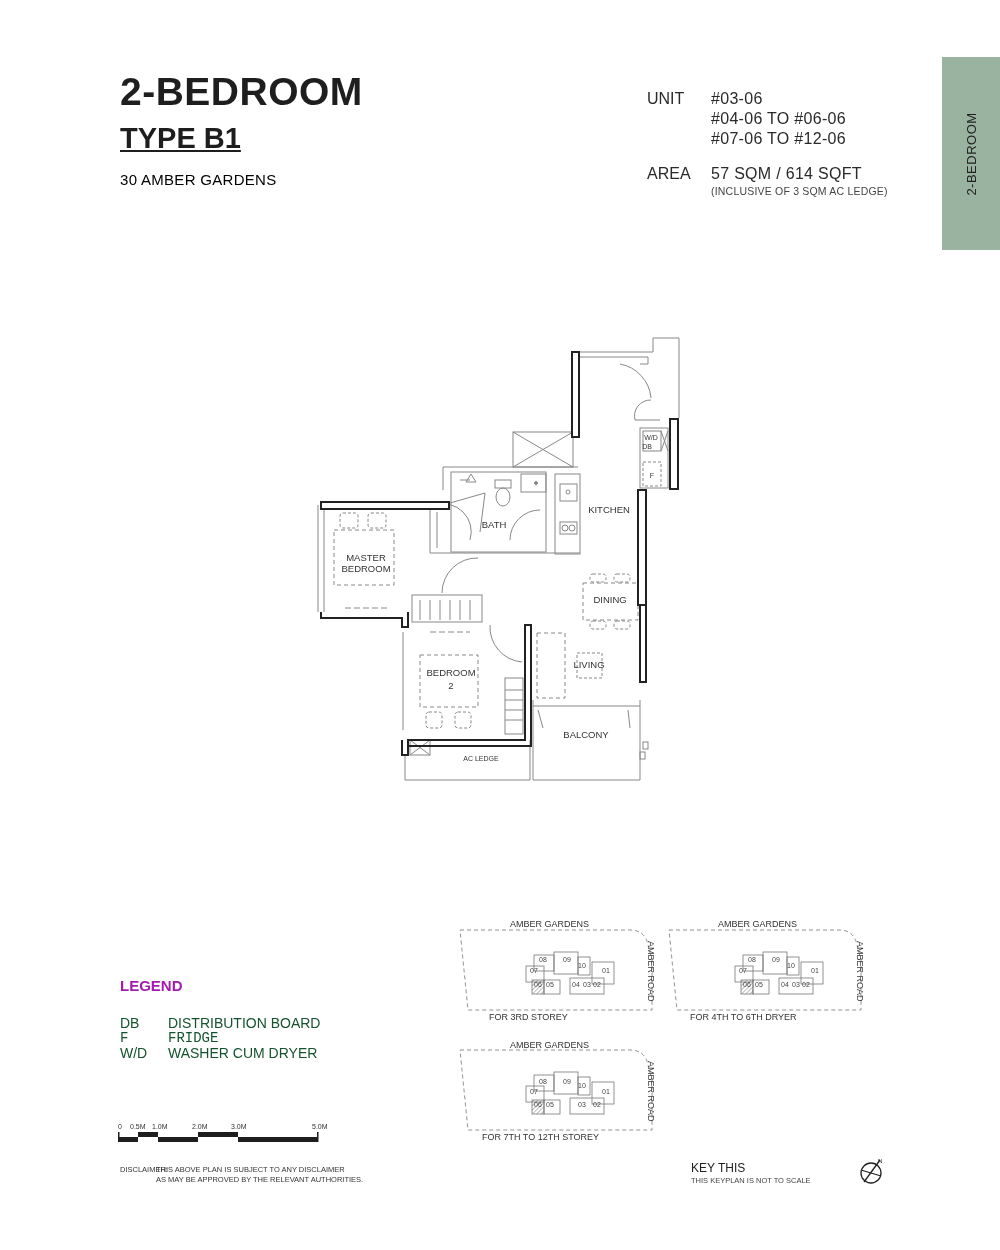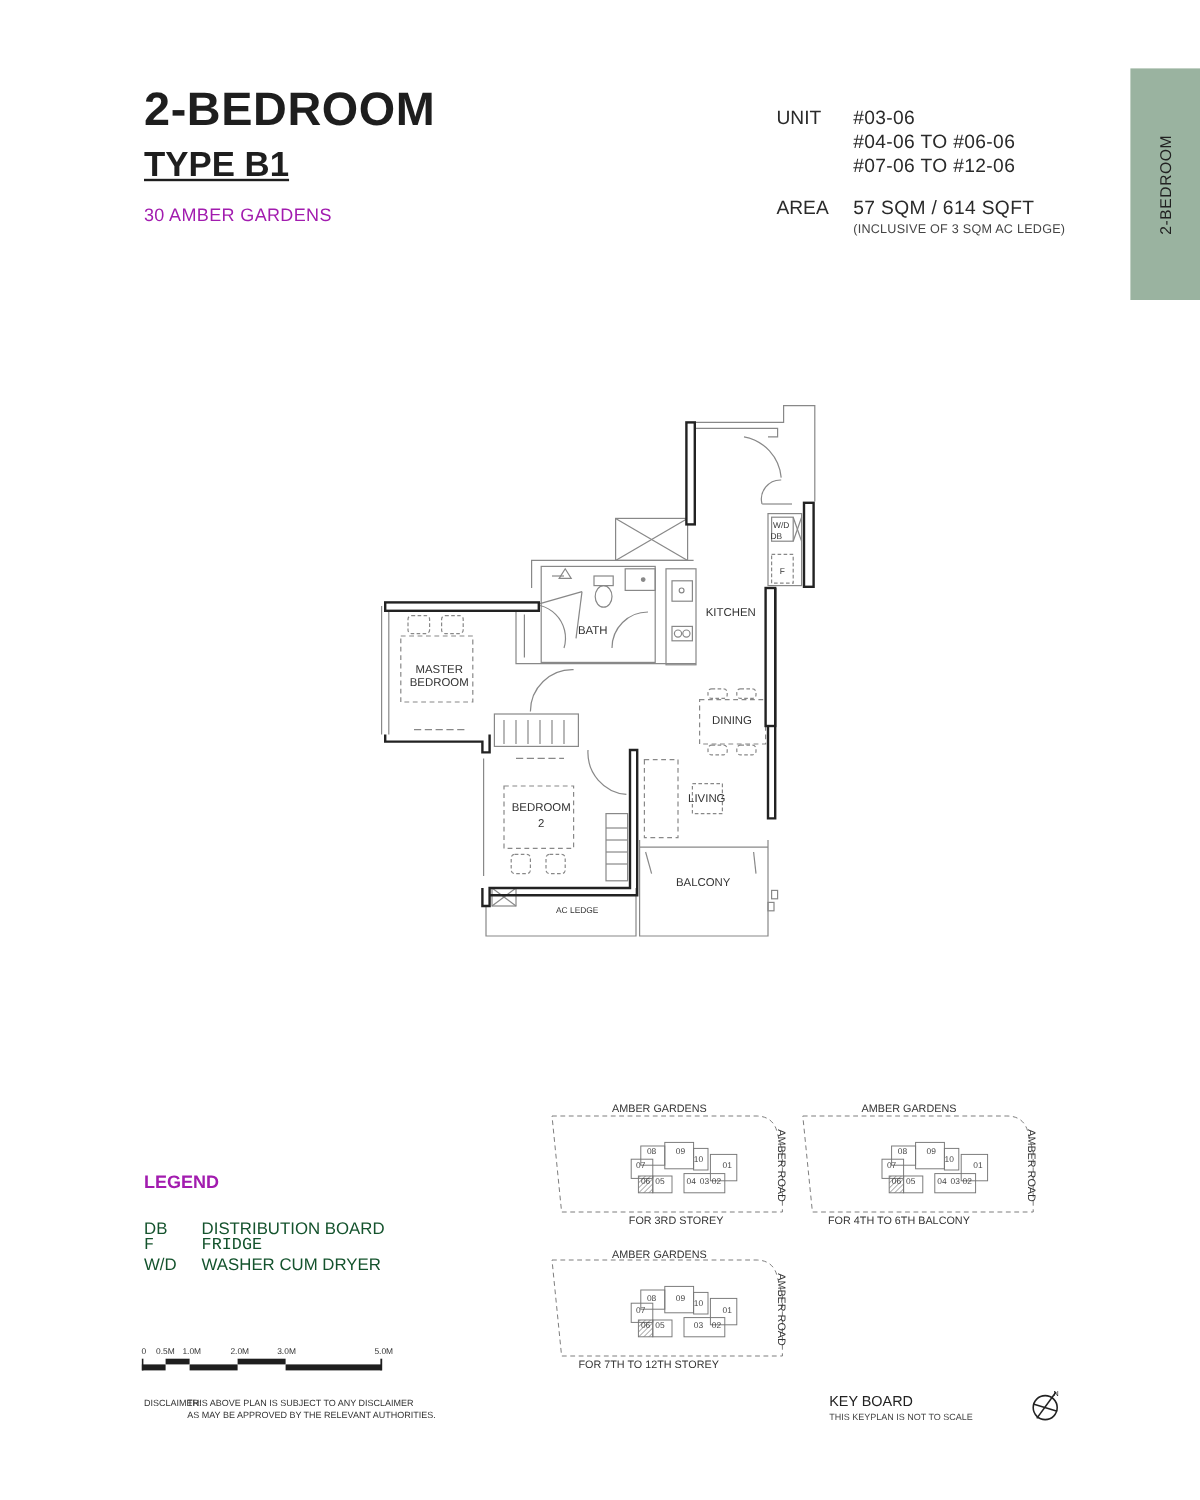--- a/index.html
+++ b/index.html
@@ -1,21 +1,21 @@
 <!DOCTYPE html>
 <html><head>
 <meta charset="utf-8">
 <style>
   html, body { margin:0; padding:0; background:#ffffff; }
   body { width:1000px; height:1250px; position:relative; overflow:hidden;
          font-family:"Liberation Sans", "DejaVu Sans", sans-serif; color:#222; }
   .abs { position:absolute; }
   .title { left:120px; top:70px; font-size:39px; font-weight:bold; letter-spacing:0.5px; color:#1e1e1e; }
   .subtitle { left:120px; top:122px; font-size:29px; font-weight:bold; color:#1e1e1e;text-decoration:underline; }
-  .project { left:120px; top:171px; font-size:15px; color:#a21caf; letter-spacing:0.3px; }
+  .project { left:120px; top:171px; font-size:15px; color:#000000; letter-spacing:0.3px; }
   .spec-label { font-size:16px; color:#2a2a2a; }
   .spec-val { font-size:16px; color:#2a2a2a; line-height:20px; letter-spacing:0.3px; }
   .spec-note { font-size:10.5px; color:#444; letter-spacing:0.2px; }
   .side-tab { left:942px; top:57px; width:58px; height:193px; background:#9ab3a0; }
   .side-tab span { position:absolute; left:50%; top:50%; transform:translate(-50%,-50%) rotate(-90deg);
                    font-size:13px; white-space:nowrap; color:#222; letter-spacing:0.5px; }
   .legend-title { left:120px; top:977px; font-size:15px; font-weight:bold; color:#a21caf; }
   .legend-row { left:120px; font-size:14px; color:#14532d; }
   .legend-row .code { display:inline-block; width:48px; }
   .scale-label { font-size:7px; color:#333; top:1123px; }
@@ -270,24 +270,24 @@
   <g fill="none" stroke="#222" stroke-width="1.3">
     <circle cx="871" cy="1173" r="10"></circle>
     <line x1="864" y1="1182" x2="880" y2="1160"></line>
     <line x1="861" y1="1170" x2="881" y2="1176"></line>
     <text x="878" y="1163" font-size="6" fill="#222" stroke="none">N</text>
   </g>
 </svg>
 
 <div class="abs kp-label" style="left:510px; top:919px;">AMBER GARDENS</div>
 <div class="abs kp-label" style="left:646px; top:941px; writing-mode:vertical-rl;">AMBER ROAD</div>
-<div class="abs kp-label" style="left:496px; top:1012px;padding-left:28px;">FOR 3RD STOREY</div>
+<div class="abs kp-label" style="left:461px; top:1012px;padding-left:28px;">FOR 3RD STOREY</div>
 
 <div class="abs kp-label" style="left:718px; top:919px;">AMBER GARDENS</div>
 <div class="abs kp-label" style="left:855px; top:941px; writing-mode:vertical-rl;">AMBER ROAD</div>
-<div class="abs kp-label" style="left:690px; top:1012px;">FOR 4TH TO 6TH BALCONY</div>
+<div class="abs kp-label" style="left:690px; top:1012px;">FOR 4TH TO 6TH DRYER</div>
 
 <div class="abs kp-label" style="left:510px; top:1040px;">AMBER GARDENS</div>
 <div class="abs kp-label" style="left:646px; top:1061px; writing-mode:vertical-rl;">AMBER ROAD</div>
 <div class="abs kp-label" style="left:482px; top:1132px;">FOR 7TH TO 12TH STOREY</div>
 
-<div class="abs keyplan-title">KEY BOARD</div>
+<div class="abs keyplan-title">KEY THIS</div>
 <div class="abs keyplan-sub">THIS KEYPLAN IS NOT TO SCALE</div>
 
 </body></html>

